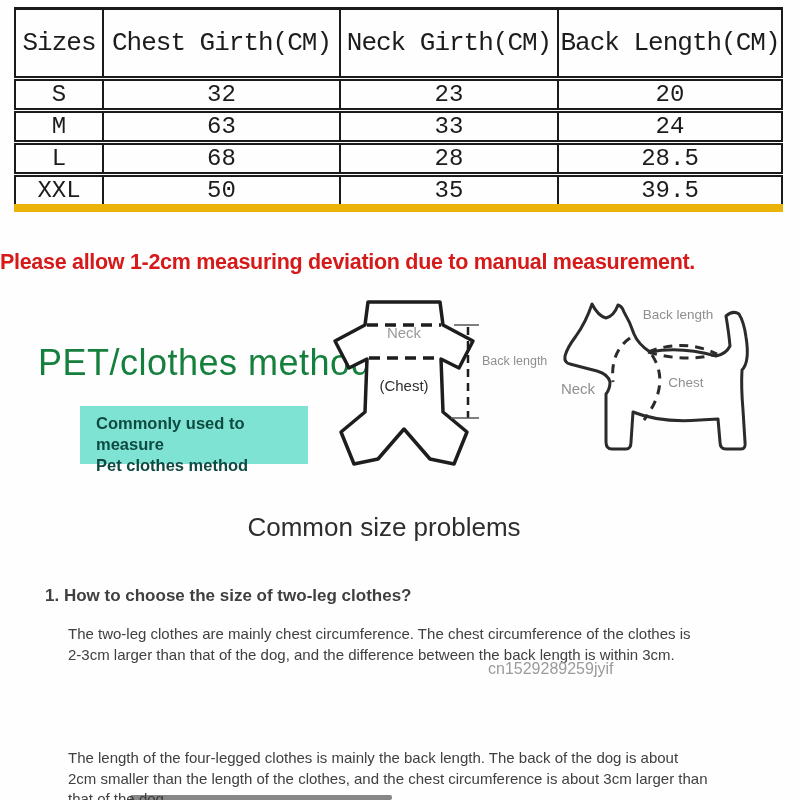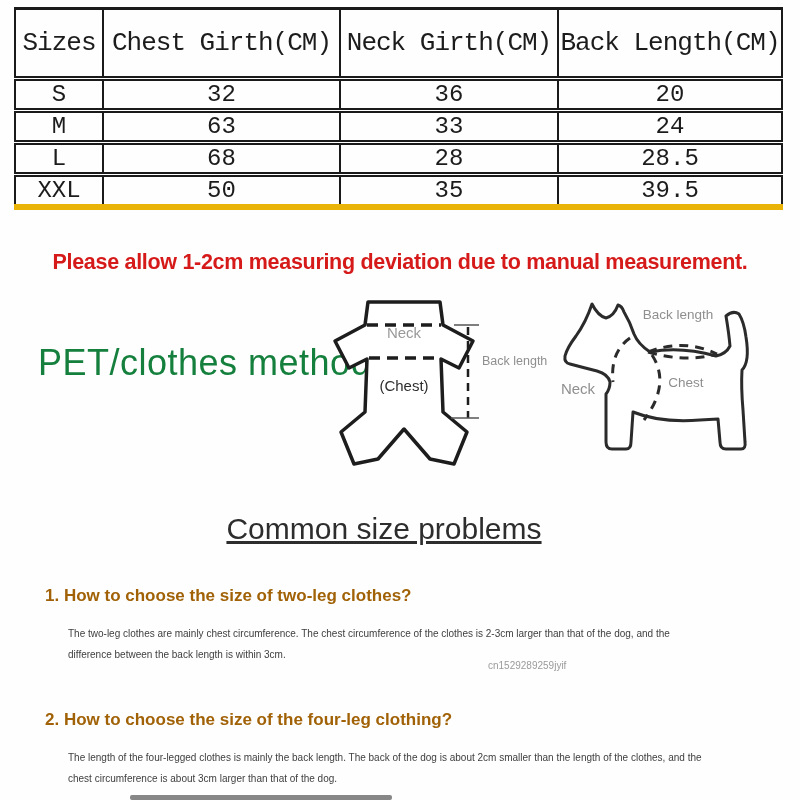--- a/index.html
+++ b/index.html
@@ -11,45 +11,45 @@
   .size-table { position:absolute; left:14px; top:7px; width:767px;
                 border-collapse:collapse; table-layout:fixed;
                 font-family:"Liberation Mono", monospace; color:#1c1c1c; }
   .size-table th, .size-table td {
       border-left:2px solid #1a1a1a; border-right:2px solid #1a1a1a;
       border-top:5px double #1a1a1a; text-align:center; vertical-align:middle;
       white-space:nowrap; overflow:hidden; }
   .size-table tr.hdr th { border-top:3px solid #1a1a1a; height:70px;
       font-size:26px; font-weight:normal; letter-spacing:-1px; }
   .size-table td { height:32px; font-size:24px; }
-  .size-table tr.last td { border-bottom:6px solid #eab308; }
+  .size-table tr.last td { border-bottom:8px solid #eab308; }
   .col-sizes { width:88px; } .col-chest { width:237px; }
   .col-neck { width:218px; } .col-back { width:224px; }
 
   
-  .notice { position:absolute; left:0; top:250px; width:800px; text-align:center;
+  .notice { position:absolute; left:0; top:250px; width:800px; text-align:left;
             font-size:21.5px; font-weight:bold; letter-spacing:-0.3px; }
 
   
   .pet-method-title { position:absolute; left:38px; top:342px; font-size:36px;
                       color:#15803d; letter-spacing:0.5px; }
   .highlight-box { position:absolute; left:80px; top:406px; width:228px; height:58px;
                    padding:7px 0 0 16px; }
   .highlight-box div { font-size:16.5px; font-weight:bold; line-height:21px; }
   .diagram { position:absolute; }
   svg text { font-family:"Liberation Sans", sans-serif; }
 
   
   .faq-title { position:absolute; left:0; top:512px; width:768px; text-align:center;
-               font-size:30px; color:#2d2d2d;text-decoration:underline; }
-  .q { position:absolute; left:45px; font-size:17px; font-weight:bold; color:#a16207; }
-  .a { position:absolute; left:68px; font-size:10px; color:#404040; line-height:20.5px; }
+               font-size:26px; color:#2d2d2d; }
+  .q { position:absolute; left:45px; font-size:17px; font-weight:bold; color:#404040; }
+  .a { position:absolute; left:68px; font-size:15px; color:#404040; line-height:20.5px; }
   .q1 { top:586px; } .a1 { top:624px; width:628px; }
   .q2 { top:710px; } .a2 { top:748px; width:640px; }
-  .watermark { position:absolute; left:488px; top:660px; font-size:10px; color:#9b9b9b; }
+  .watermark { position:absolute; left:488px; top:660px; font-size:16px; color:#9b9b9b; }
 
   .bottom-bar { position:absolute; left:130px; top:795px; width:262px; height:5px;
                 background:rgba(55,55,55,0.6); border-radius:2px; }
 </style>
 </head>
 <body>
 
 <div id="page">
 
   <table class="size-table">
@@ -62,21 +62,21 @@
     <tbody>
         <tr class="hdr">
       <th>Sizes</th>
       <th>Chest Girth(CM)</th>
       <th>Neck Girth(CM)</th>
       <th>Back Length(CM)</th>
     </tr>
     <tr>
       <td>S</td>
       <td>32</td>
-      <td>36</td>
+      <td>23</td>
       <td>20</td>
     </tr>
     <tr>
       <td>M</td>
       <td>63</td>
       <td>33</td>
       <td>24</td>
     </tr>
     <tr>
       <td>L</td>
@@ -90,20 +90,24 @@
       <td>35</td>
       <td>39.5</td>
     </tr>
   </tbody>
     </table>
 
   <div class="notice" style="color:#d61a1a;">Please allow 1-2cm measuring deviation due to manual measurement.</div>
 
   <div class="pet-method-title">PET/clothes method</div>
 
+  <div class="highlight-box" style="background:#7fe3d3; color:#0f4a42;">
+    <div>Commonly used to measure</div>
+    <div>Pet clothes method</div>
+  </div>
 
   <svg class="diagram" style="left:318px; top:292px;" width="248" height="196" viewBox="0 0 248 196">
     <path d="M50,10 L122,10 L125,33 L155,49 L141,76 L123,67 L125,120 L149,140 L136,172
              L112,167 L86,137 L60,167 L36,172 L23,140 L47,120 L49,67 L31,76 L17,49 L47,33 Z" fill="#ffffff" stroke="#1d1d1d" stroke-width="3.5" stroke-linejoin="round"></path>
     <path d="M49,33 L123,33" stroke="#1d1d1d" stroke-width="3.5" stroke-dasharray="11,7" fill="none"></path>
     <path d="M51,66 L121,66" stroke="#1d1d1d" stroke-width="3.5" stroke-dasharray="11,7" fill="none"></path>
     <path d="M150,35 L150,126" stroke="#1d1d1d" stroke-width="2.5" stroke-dasharray="8,6" fill="none"></path>
     <path d="M136,33 L161,33 M133,126 L161,126" stroke="#555" stroke-width="1.5" fill="none"></path>
     <text x="86" y="46" text-anchor="middle" font-size="15" fill="#9a9a9a">Neck</text>
     <text x="86" y="99" text-anchor="middle" font-size="15" fill="#2e2e2e" font-family="Liberation Mono, monospace">(Chest)</text>
@@ -125,17 +129,16 @@
     <text x="146" y="95" text-anchor="middle" font-size="13.5" fill="#8f8f8f">Chest</text>
   </svg>
 
   <div class="faq-title">Common size problems</div>
 
   <div class="q q1">1. How to choose the size of two-leg clothes?</div>
   <div class="a a1">The two-leg clothes are mainly chest circumference. The chest circumference of the clothes is 2-3cm larger than that of the dog, and the difference between the back length is within 3cm.</div>
 
   <div class="watermark">cn1529289259jyif</div>
 
-  <div class="q q2">2. How to choose the size of the four-leg clothing?</div>
   <div class="a a2">The length of the four-legged clothes is mainly the back length. The back of the dog is about 2cm smaller than the length of the clothes, and the chest circumference is about 3cm larger than that of the dog.</div>
 
   <div class="bottom-bar"></div>
 </div>
 
 </body></html>

